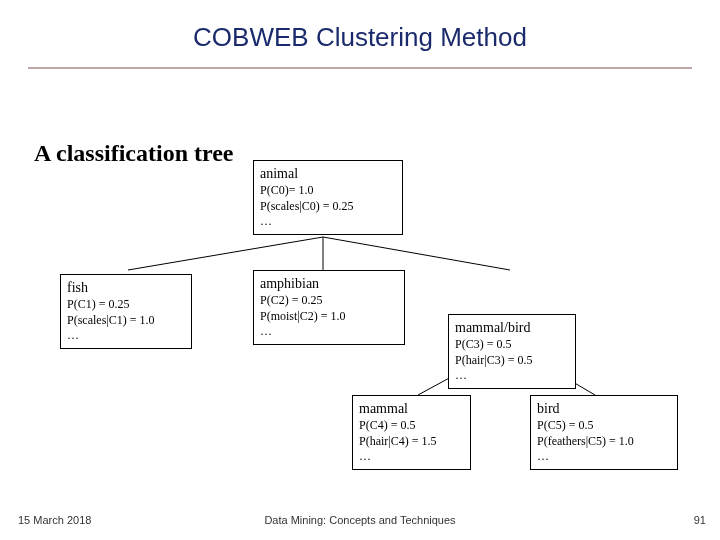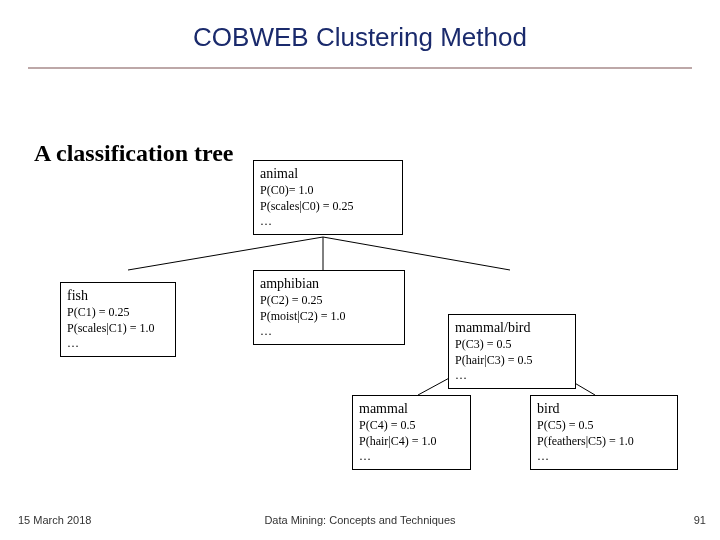--- a/index.html
+++ b/index.html
@@ -91,21 +91,21 @@
   <line x1="510" y1="345" x2="595" y2="395" stroke="#000" stroke-width="1"></line>
 </svg>
 
 <div class="node" style="left:253px; top:160px; width:150px;">
   <div class="label">animal</div>
   <div>P(C0)= 1.0</div>
   <div>P(scales|C0) = 0.25</div>
   <div class="dots">…</div>
 </div>
 
-<div class="node" style="left:60px; top:282px; width:116px;">
+<div class="node" style="left:60px; top:274px; width:132px;">
   <div class="label">fish</div>
   <div>P(C1) = 0.25</div>
   <div>P(scales|C1) = 1.0</div>
   <div class="dots">…</div>
 </div>
 
 <div class="node" style="left:253px; top:270px; width:152px;">
   <div class="label">amphibian</div>
   <div>P(C2) = 0.25</div>
   <div>P(moist|C2) = 1.0</div>
@@ -115,21 +115,21 @@
 <div class="node" style="left:448px; top:270px; width:128px;margin-top:44px;">
   <div class="label">mammal/bird</div>
   <div>P(C3) = 0.5</div>
   <div>P(hair|C3) = 0.5</div>
   <div class="dots">…</div>
 </div>
 
 <div class="node" style="left:352px; top:395px; width:119px;">
   <div class="label">mammal</div>
   <div>P(C4) = 0.5</div>
-  <div>P(hair|C4) = 1.0</div>
+  <div>P(hair|C4) = 1.5</div>
   <div class="dots">…</div>
 </div>
 
 <div class="node" style="left:530px; top:395px; width:148px;">
   <div class="label">bird</div>
   <div>P(C5) = 0.5</div>
   <div>P(feathers|C5) = 1.0</div>
   <div class="dots">…</div>
 </div>
 

